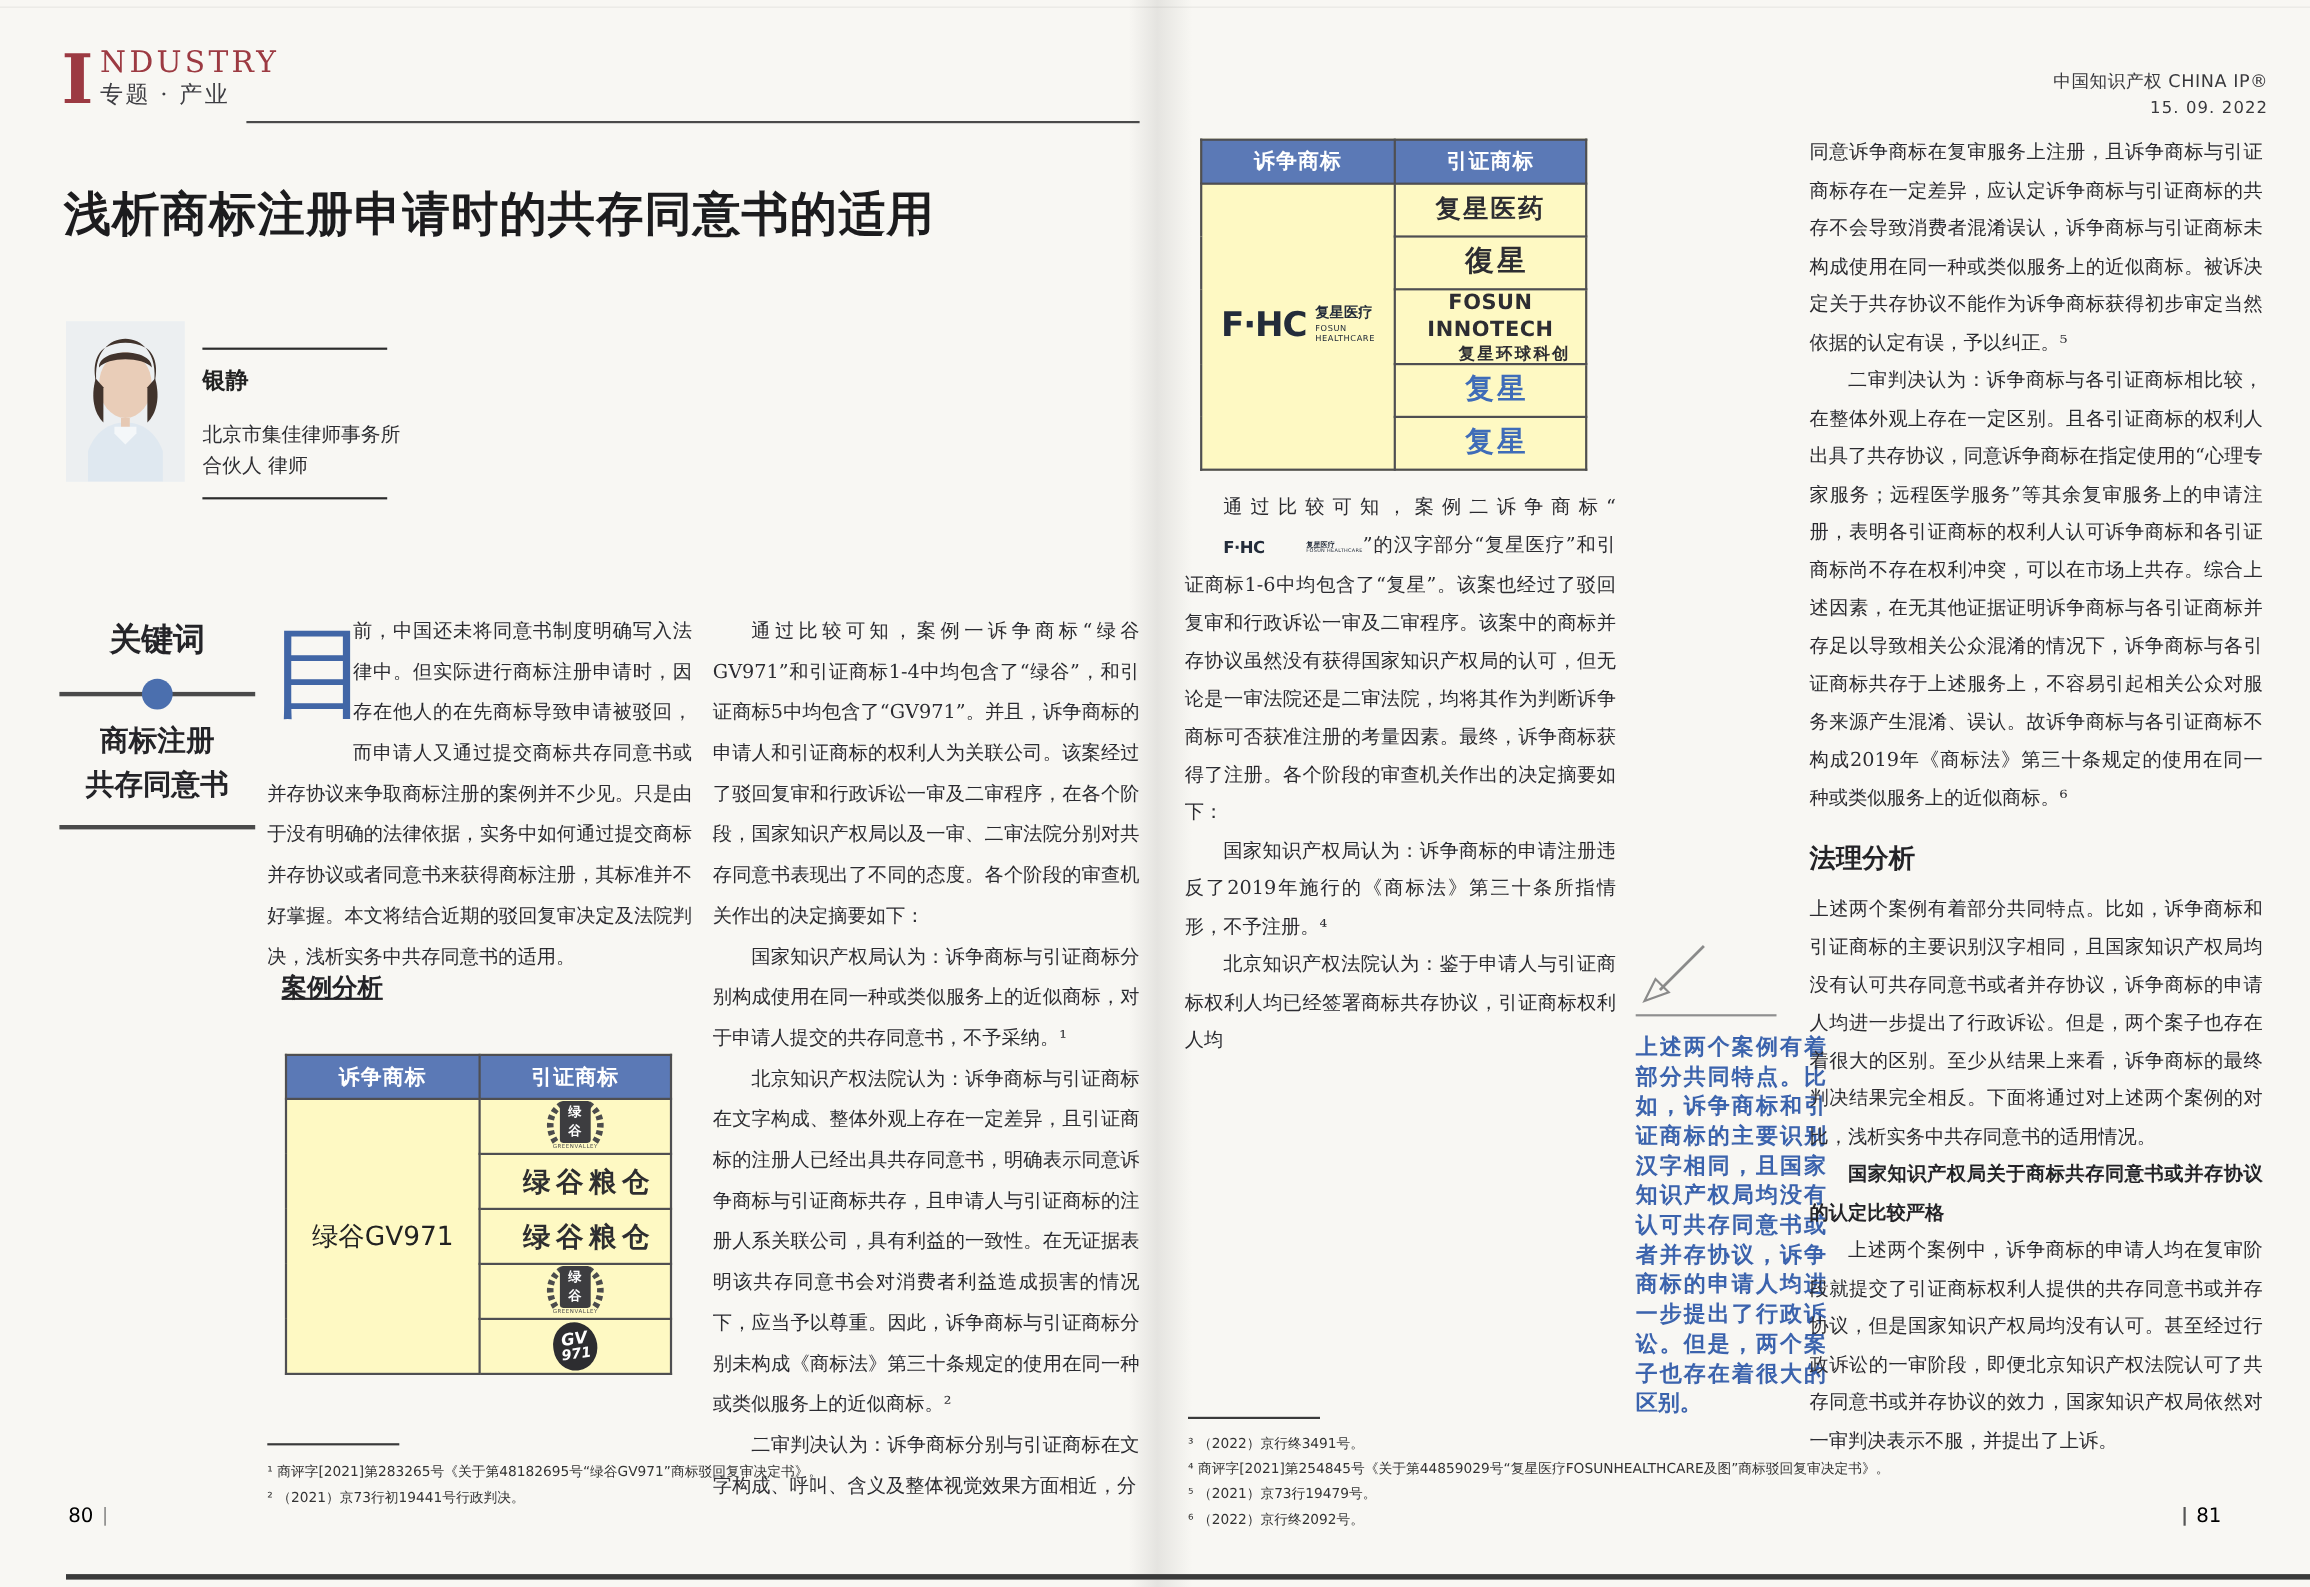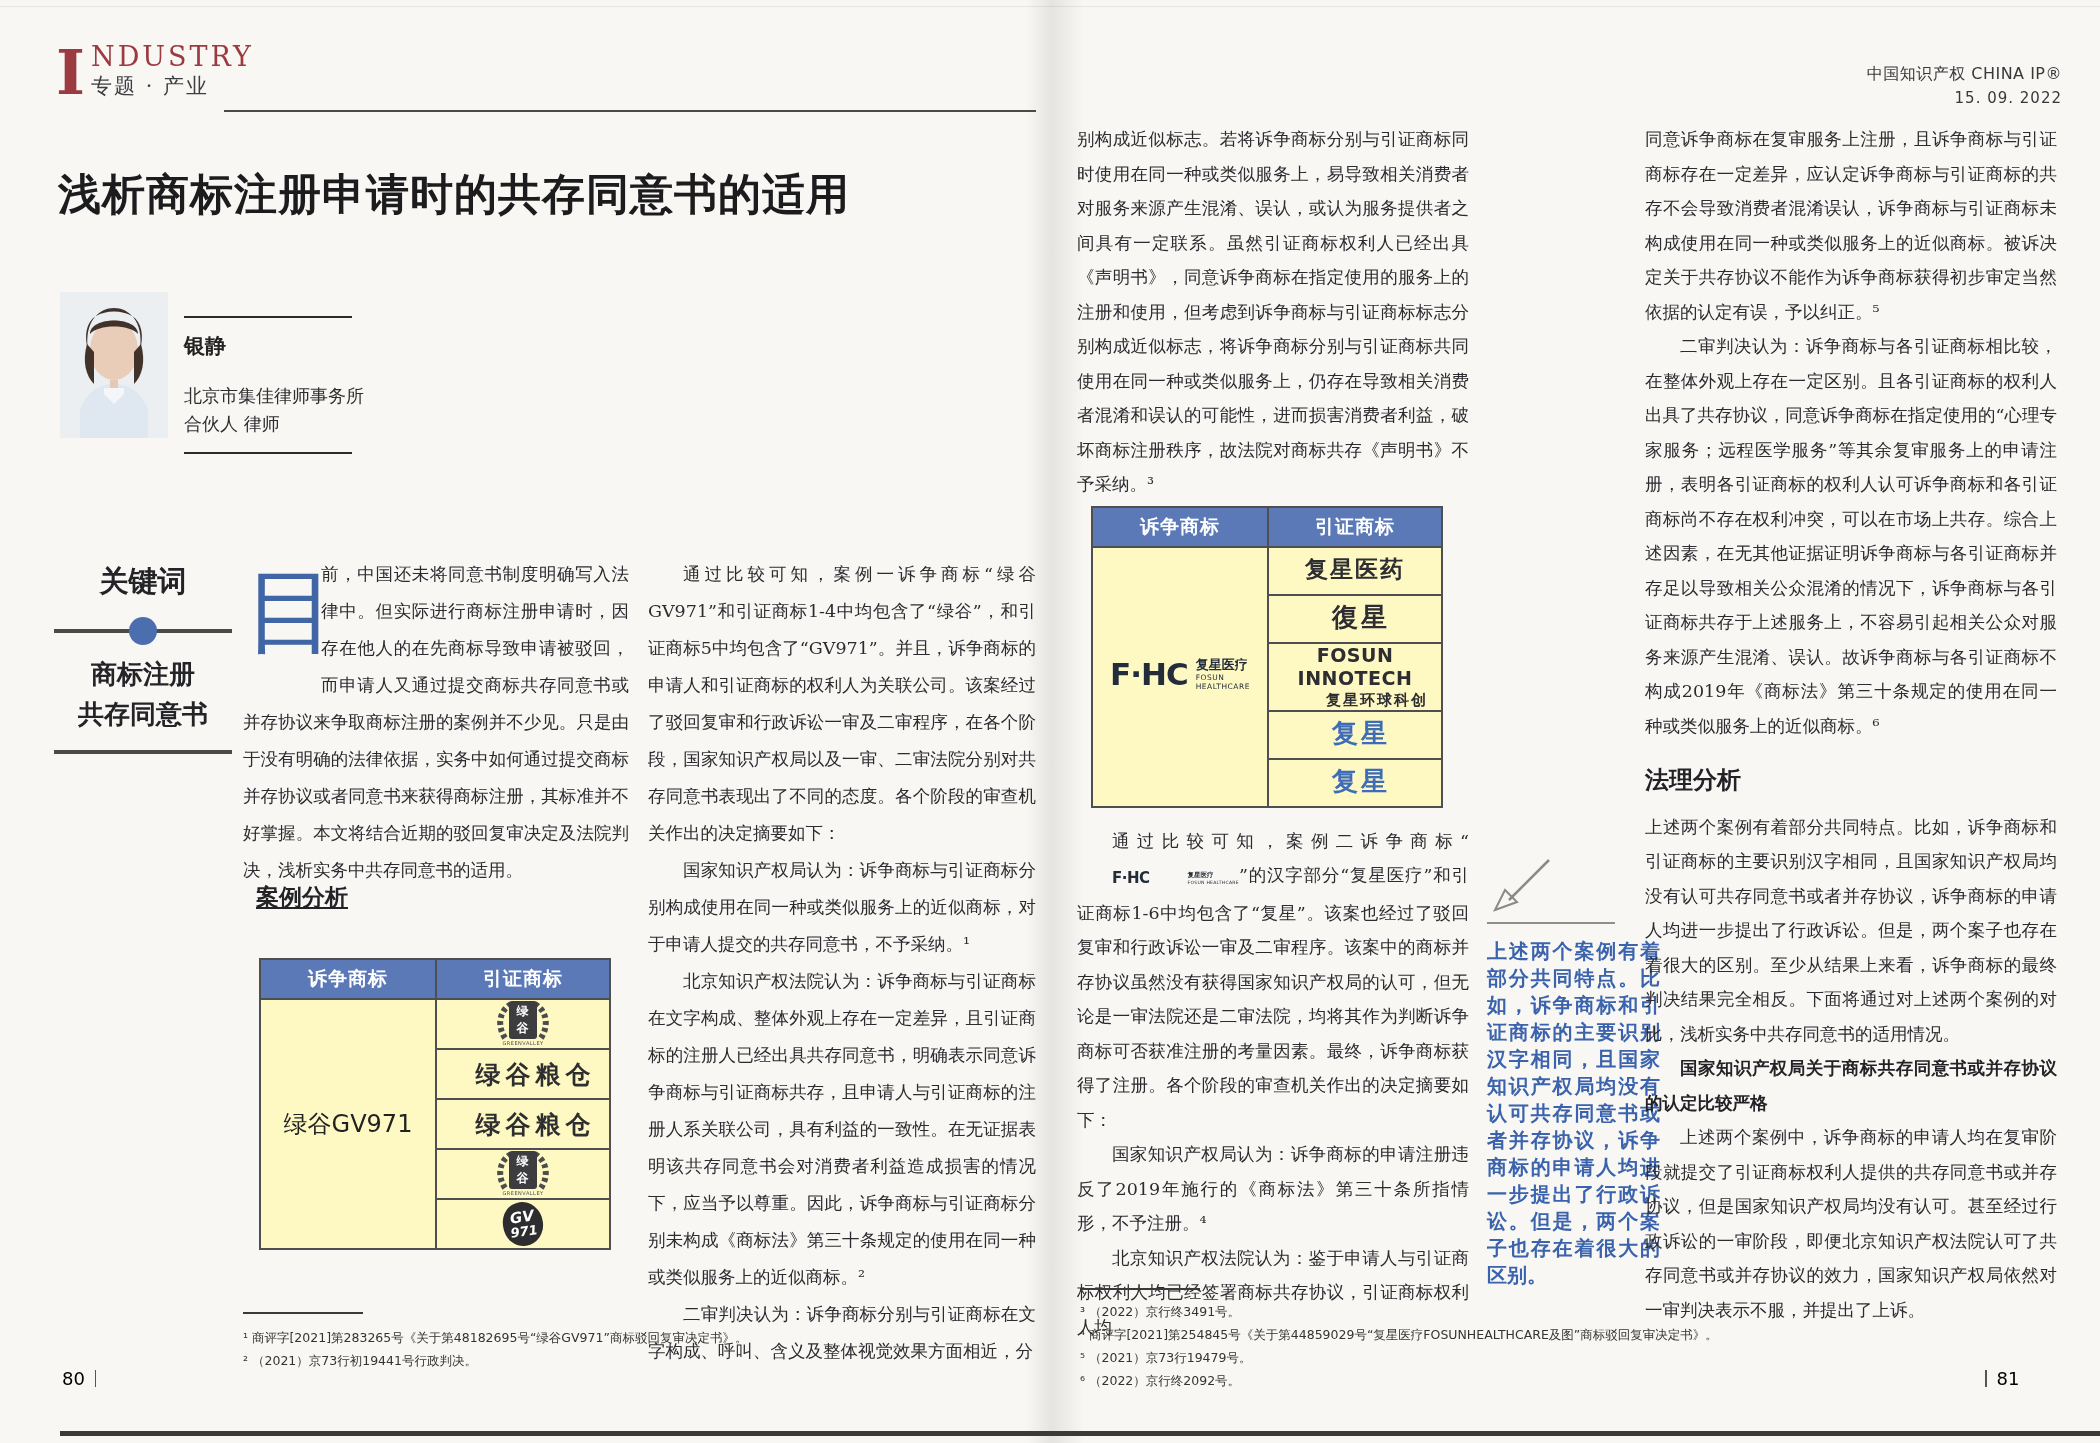--- a/index.html
+++ b/index.html
@@ -263,21 +263,20 @@
 </div>
 
 <div>
 
   <div class="abs right-header">
     <div class="l1">中国知识产权 CHINA IP®</div>
     <div class="l2">15. 09. 2022</div>
   </div>
 
   <div class="abs col lh-right" style="left:1077px; top:122px; width:392px;">
-    <p>别构成近似标志。若将诉争商标分别与引证商标同时使用在同一种或类似服务上，易导致相关消费者对服务来源产生混淆、误认，或认为服务提供者之间具有一定联系。虽然引证商标权利人已经出具《声明书》，同意诉争商标在指定使用的服务上的注册和使用，但考虑到诉争商标与引证商标标志分别构成近似标志，将诉争商标分别与引证商标共同使用在同一种或类似服务上，仍存在导致相关消费者混淆和误认的可能性，进而损害消费者利益，破坏商标注册秩序，故法院对商标共存《声明书》不予采纳。³</p>
 
 
     <table class="mark-table" id="table2" style="width:352px; margin:4px 0 16px 14px;">
       <colgroup>
           <col style="width:176px">
           <col>
         </colgroup>
       <thead>
         <tr>
           <th>诉争商标</th>

